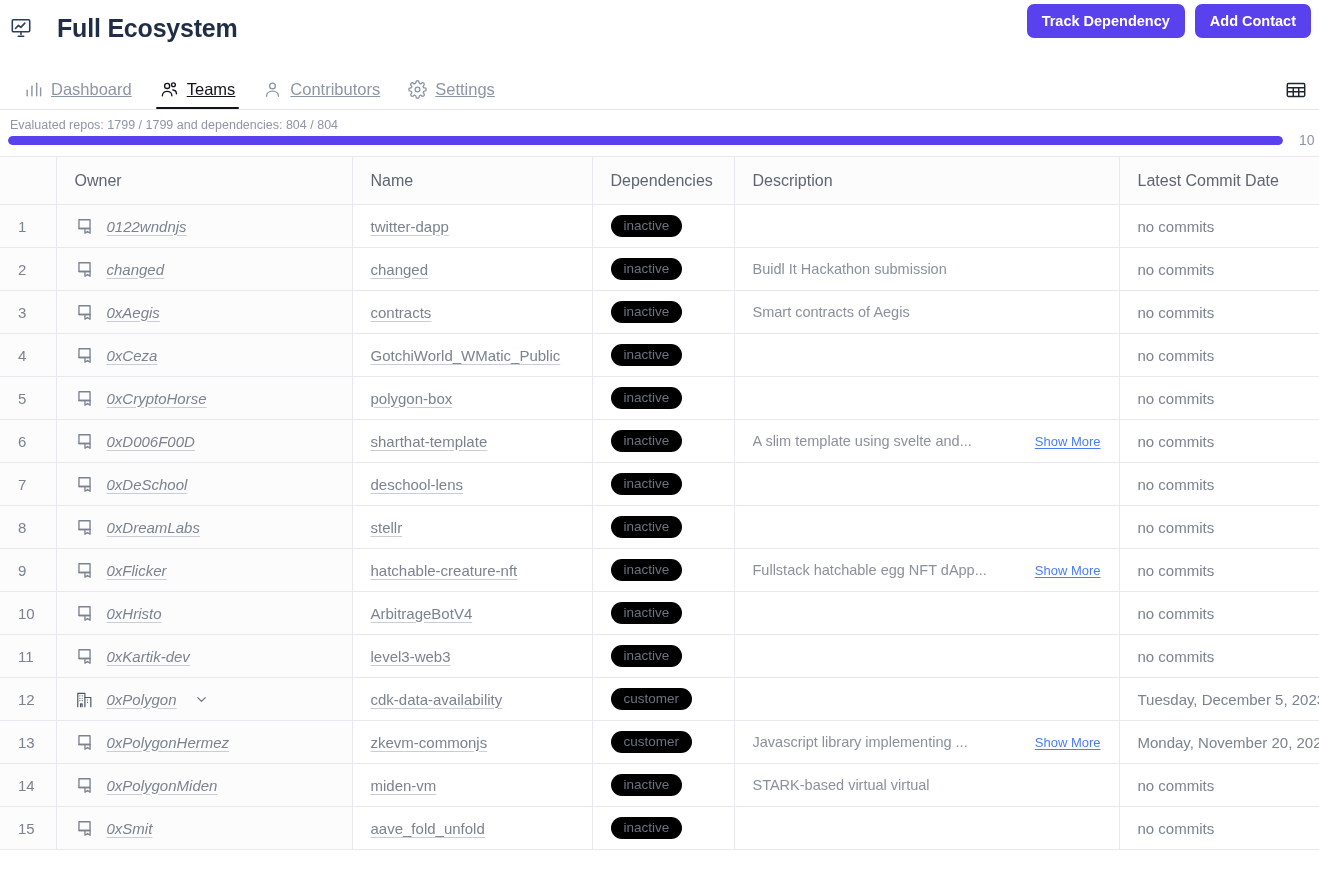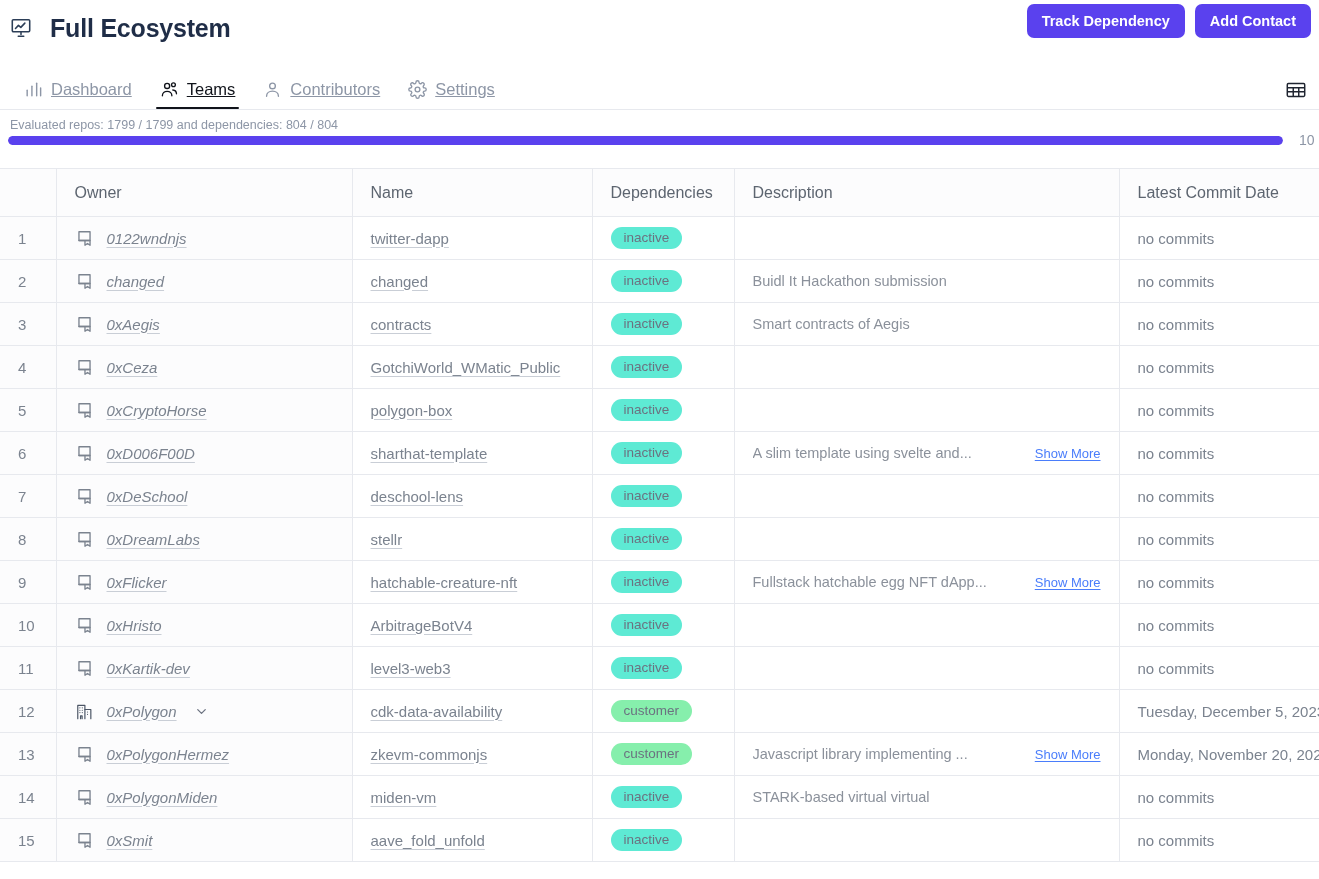--- a/index.html
+++ b/index.html
@@ -12,21 +12,21 @@
   }
   #app { position: relative; width: 1319px; height: 879px; background:#fff; }
 
   
   .header {
     position: relative;
     height: 56px;
     display: flex; align-items: center;
     padding: 0 12px 0 10px;
   }
-  .title-group { display: flex; align-items: center; gap: 18px; }
+  .title-group { display: flex; align-items: center; gap: 25px; }
   .title-icon { width: 22px; height: 22px; display:block; color:#2c3e57; flex:none; }
   .page-title {
     font-size: 25px; font-weight: 700; color: #1f2d47;
     letter-spacing: -0.2px; white-space: nowrap;
   }
   .header-actions {
     position:absolute; right: 8px; top: 4px;
     display:flex; gap: 10px; align-items:center;
   }
   .btn-primary {
@@ -80,21 +80,21 @@
   }
   .progress-row { display:flex; align-items:center; gap: 16px; }
   .progress-track {
     width: 1275px; height: 9px; border-radius: 6px;
     background: #e9eaf0; overflow: hidden; flex:none;
   }
   .progress-fill { height: 100%; background: #5A41EE; border-radius: 6px; }
   .progress-pct { font-size: 14px; color: #8d96a6; white-space: nowrap; }
 
   
-  .table-scroll { margin-top: 20px; width: 1319px; overflow: hidden; }
+  .table-scroll { margin-top: 8px; width: 1319px; overflow: hidden; }
   table.grid {
     border-collapse: collapse;
     table-layout: fixed;
     width: 1470px;
     background: #fff;
   }
   table.grid th, table.grid td {
     border-bottom: 1px solid #e7e9ee;
     border-right: 1px solid #e7e9ee;
     text-align: left;
@@ -135,22 +135,22 @@
     color: #7b838f; text-decoration: underline;
     text-underline-offset: 3px;
     text-decoration-color: #c9ced6;
     cursor: pointer; white-space: nowrap; font-size: 15px;
   }
   .badge {
     display:inline-block; border-radius: 11px;
     padding: 4px 13px; font-size: 13.5px; color: #6b7280;
     white-space: nowrap; line-height: 14px; cursor: pointer;
   }
-  .badge.inactive { background: #5eead4; text-align: center; }
-  .badge.customer { background: #86efac; }
+  .badge.inactive { background: #000000; text-align: center; }
+  .badge.customer { background: #000000; }
   td.dep-cell { padding: 0 14px; }
   .desc-inner { display:flex; align-items:center; justify-content:space-between; gap: 14px; }
   .desc-text {
     color:#8b919b; font-size: 14.5px; white-space: nowrap;
     overflow:hidden; text-overflow: ellipsis;
   }
   .show-more {
     color: #4a7dfb; font-size: 13px; text-decoration: underline;
     text-underline-offset: 2px; white-space: nowrap; cursor: pointer; flex:none;
   }

